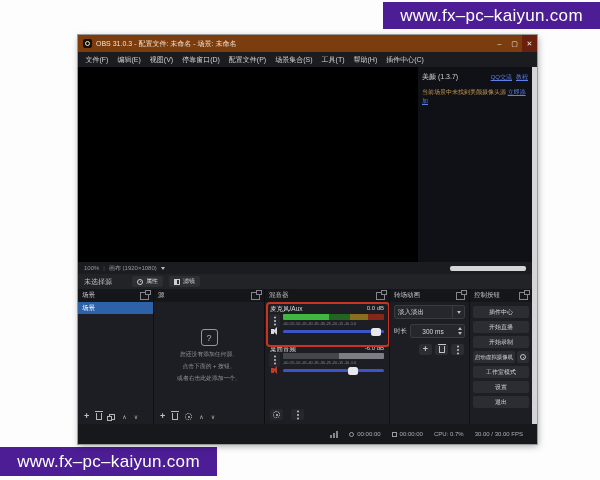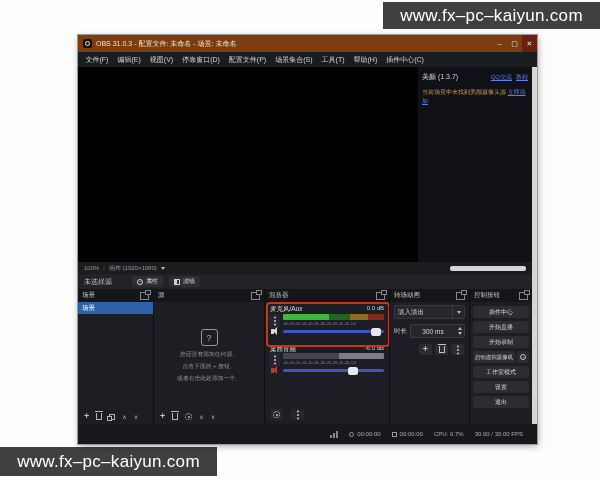--- a/index.html
+++ b/index.html
@@ -1,18 +1,18 @@
 <!DOCTYPE html>
 <html><head>
 <meta charset="utf-8">
 <style>
   html,body{margin:0;padding:0}
   body{width:600px;height:480px;position:relative;overflow:hidden;background:#fdfdfd;
        font-family:"Liberation Sans",sans-serif;-webkit-font-smoothing:antialiased}
-  .wm{position:absolute;background:#404040;color:#fff;display:flex;align-items:center;
+  .wm{position:absolute;background:#4c1d95;color:#fff;display:flex;align-items:center;
       justify-content:center;font-size:17px;letter-spacing:.3px;white-space:nowrap}
   #wm-top{left:383px;top:2px;width:217px;height:27px}
   #wm-bottom{left:0;top:447px;width:217px;height:29px}
 
   .win{position:absolute;left:78px;top:35px;width:459px;height:409px;background:#17181c;
        box-shadow:0 0 0 1px #9a9a9a,1px 2px 7px rgba(0,0,0,.35)}
 
   
   .titlebar{position:absolute;left:0;top:0;right:0;height:17px;background:#7b3d0d;display:flex;align-items:center}
   .app-icon{width:9px;height:9px;margin:0 4px 0 5px;background:#171006;border-radius:2px;position:relative;flex:none}

